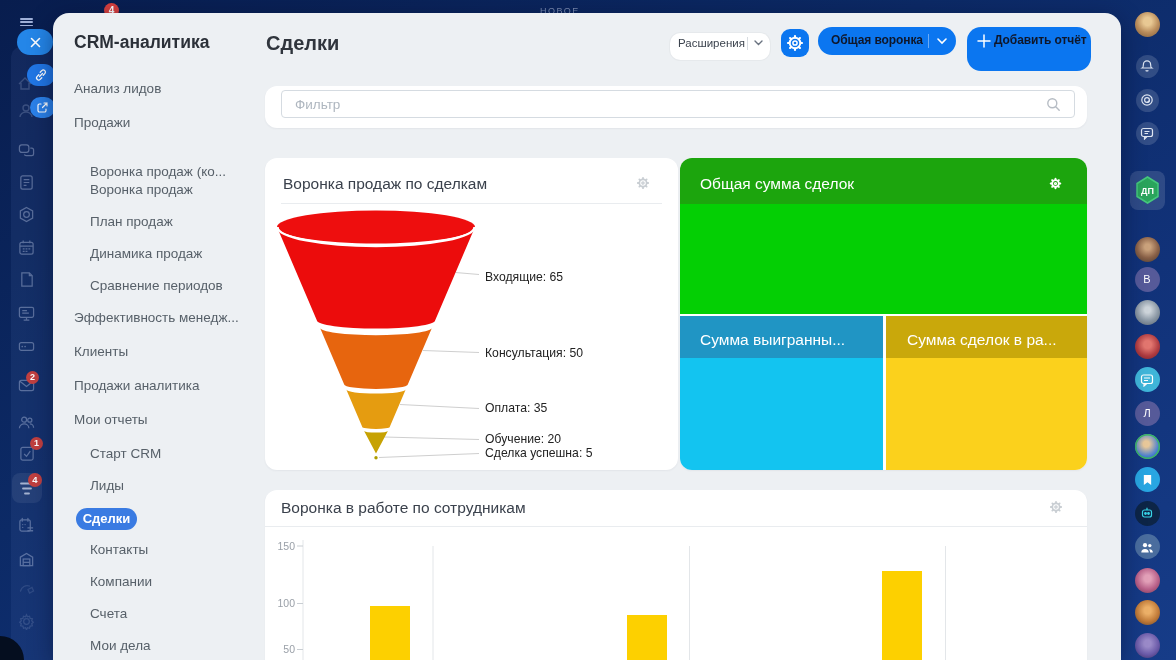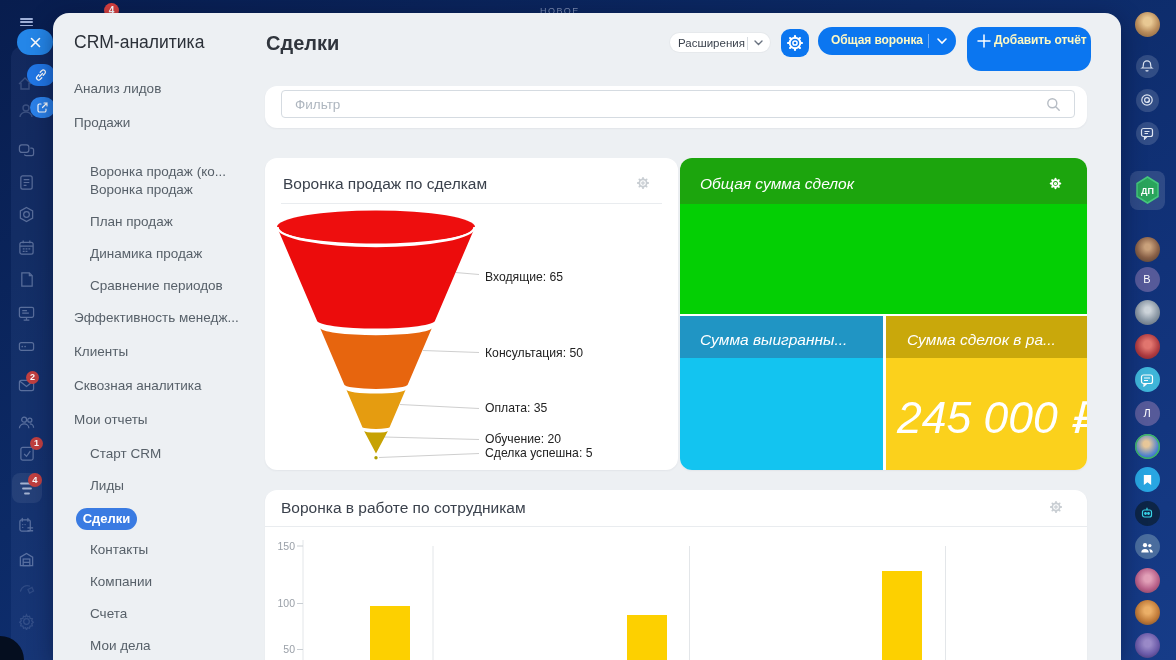--- a/index.html
+++ b/index.html
@@ -16,34 +16,34 @@
 .burger { left:20px; top:18px; width:13px; z-index:2;}
 .burger div { height:1.7px; background:#9fb0d8; border-radius:1px; margin-bottom:1.7px;}
 .pill { border-radius:13px; z-index:3; display:flex; align-items:center; justify-content:center; color:#fff;}
 .lic { z-index:2; opacity:0.42; }
 .rbadge { border-radius:7px; background:#c24040; color:#fff; font-weight:bold;
   text-align:center; z-index:4; }
 
 .panel { left:53px; top:13px; width:1068px; height:647px; background:#edf0f3;
   border-radius:16px 16px 0 0; box-shadow:0 6px 24px rgba(3,12,40,0.45); z-index:5; }
 .mi { position:absolute; font-size:13.5px; color:#576069; z-index:6; white-space:nowrap;}
-.head1 { left:74px; top:32px; font-size:17.5px; font-weight:normal; color:#2b3038; z-index:6;}
+.head1 { left:74px; top:32px; font-size:17.5px; font-weight:bold; color:#2b3038; z-index:6;}
 .selpill { left:76px; top:508px; width:61px; height:22px; background:#3a7be2; border-radius:11px;
   color:#fff; font-size:13px; font-weight:bold; text-align:center; line-height:22px; z-index:6;}
 .title { left:266px; top:32px; font-size:20px; font-weight:bold; color:#30353d; z-index:6;}
 
-.btnw { left:670px; top:33px; width:100px; height:19px; background:#fff; border-radius:10.5px;
+.btnw { left:670px; top:33px; width:100px; height:27px; background:#fff; border-radius:10.5px;
   z-index:6; box-shadow:0 0 0 1px #e6e9ec; }
 .btnw .t { position:absolute; left:8px; top:4px; font-size:11.5px; color:#3c434e;}
 .btnw .d { position:absolute; left:77px; top:4px; width:1px; height:13px; background:#d8dce1;}
-.btnb { background:#0b76f0; border-radius:14px; color:#fef9c3; z-index:6; font-size:12px; font-weight:bold; letter-spacing:-0.1px; white-space:nowrap;}
+.btnb { background:#0b76f0; border-radius:14px; color:#0f172a; z-index:6; font-size:12px; font-weight:bold; letter-spacing:-0.1px; white-space:nowrap;}
 .gearbtn { left:781px; top:29px; width:28px; height:28px; background:#0b76f0; border-radius:9px; z-index:6;
   display:flex; align-items:center; justify-content:center;}
 
-.card { background:#fff; border-radius:12px; box-shadow:0 1px 2px rgba(60,70,80,0.06); z-index:6;font-style:italic; }
+.card { background:#fff; border-radius:12px; box-shadow:0 1px 2px rgba(60,70,80,0.06); z-index:6; }
 .ctitle { position:absolute; font-size:15.5px; color:#3a414c; z-index:7; white-space:nowrap;}
 .cdiv { position:absolute; height:1px; background:#e9ecef; z-index:7;}
 
 .mt { position:absolute; color:#fff; font-size:15.5px; z-index:8; white-space:nowrap;}
 .big { position:absolute; color:#fff; z-index:8; white-space:nowrap; font-weight:normal;}
 
 .ric { z-index:2; }
 .avatar { border-radius:50%; z-index:2; }
 .lcir { border-radius:50%; background:rgba(255,255,255,0.15); color:#fff; text-align:center; z-index:2;}
 </style>
@@ -94,21 +94,21 @@
 <div class="abs head1">CRM-аналитика</div>
 <div class="mi" style="left:74px;top:81px;">Анализ лидов</div>
 <div class="mi" style="left:74px;top:115px;">Продажи</div>
 <div class="mi" style="left:90px;top:164px;">Воронка продаж (ко...</div>
 <div class="mi" style="left:90px;top:182px;">Воронка продаж</div>
 <div class="mi" style="left:90px;top:214px;">План продаж</div>
 <div class="mi" style="left:90px;top:246px;">Динамика продаж</div>
 <div class="mi" style="left:90px;top:278px;">Сравнение периодов</div>
 <div class="mi" style="left:74px;top:310px;">Эффективность менедж...</div>
 <div class="mi" style="left:74px;top:344px;">Клиенты</div>
-<div class="mi" style="left:74px;top:378px;">Сквозная аналитика</div>
+<div class="mi" style="left:74px;top:378px;">Продажи аналитика</div>
 <div class="mi" style="left:74px;top:412px;">Мои отчеты</div>
 <div class="mi" style="left:90px;top:446px;">Старт CRM</div>
 <div class="mi" style="left:90px;top:478px;">Лиды</div>
 <div class="abs selpill">Сделки</div>
 <div class="mi" style="left:90px;top:542px;">Контакты</div>
 <div class="mi" style="left:90px;top:574px;">Компании</div>
 <div class="mi" style="left:90px;top:606px;">Счета</div>
 <div class="mi" style="left:90px;top:638px;">Мои дела</div>
 
 <div class="abs title">Сделки</div>
@@ -201,21 +201,20 @@
       <g stroke="#fff" fill="none">
         <g stroke-width="3" stroke-linecap="round">
           <path d="M10 2.6 v1.6 M10 15.8 v1.6 M2.6 10 h1.6 M15.8 10 h1.6 M4.8 4.8 l1.1 1.1 M14.1 14.1 l1.1 1.1 M15.2 4.8 l-1.1 1.1 M5.9 14.1 l-1.1 1.1"></path>
         </g>
         <circle cx="10" cy="10" r="5.2" stroke-width="2.8"></circle>
         <circle cx="10" cy="10" r="1.5" stroke-width="2"></circle>
       </g>
     </svg>
   <div class="mt" style="left:20px;top:173px;">Сумма выигранны...</div>
   <div class="mt" style="left:227px;top:173px;">Сумма сделок в ра...</div>
-  <div class="big" style="left:217px;top:238px;font-size:44.5px;line-height:1;">245 000 ₽</div>
 </div>
 
 <div class="abs card" style="left:265px;top:490px;width:822px;height:170px;border-radius:12px 12px 0 0;"></div>
 <div class="ctitle" style="left:281px;top:499px;">Воронка в работе по сотрудникам</div>
 <svg class="abs" style="left:1049px;top:500px;z-index:7;" width="14" height="14" viewBox="0 0 20 20">
     <g stroke="#c9ced3" fill="none">
       <g stroke-width="2.6" stroke-linecap="round">
         <path d="M10 2.6 v1.6 M10 15.8 v1.6 M2.6 10 h1.6 M15.8 10 h1.6 M4.8 4.8 l1.1 1.1 M14.1 14.1 l1.1 1.1 M15.2 4.8 l-1.1 1.1 M5.9 14.1 l-1.1 1.1"></path>
       </g>
       <circle cx="10" cy="10" r="5.2" stroke-width="2.4"></circle>

